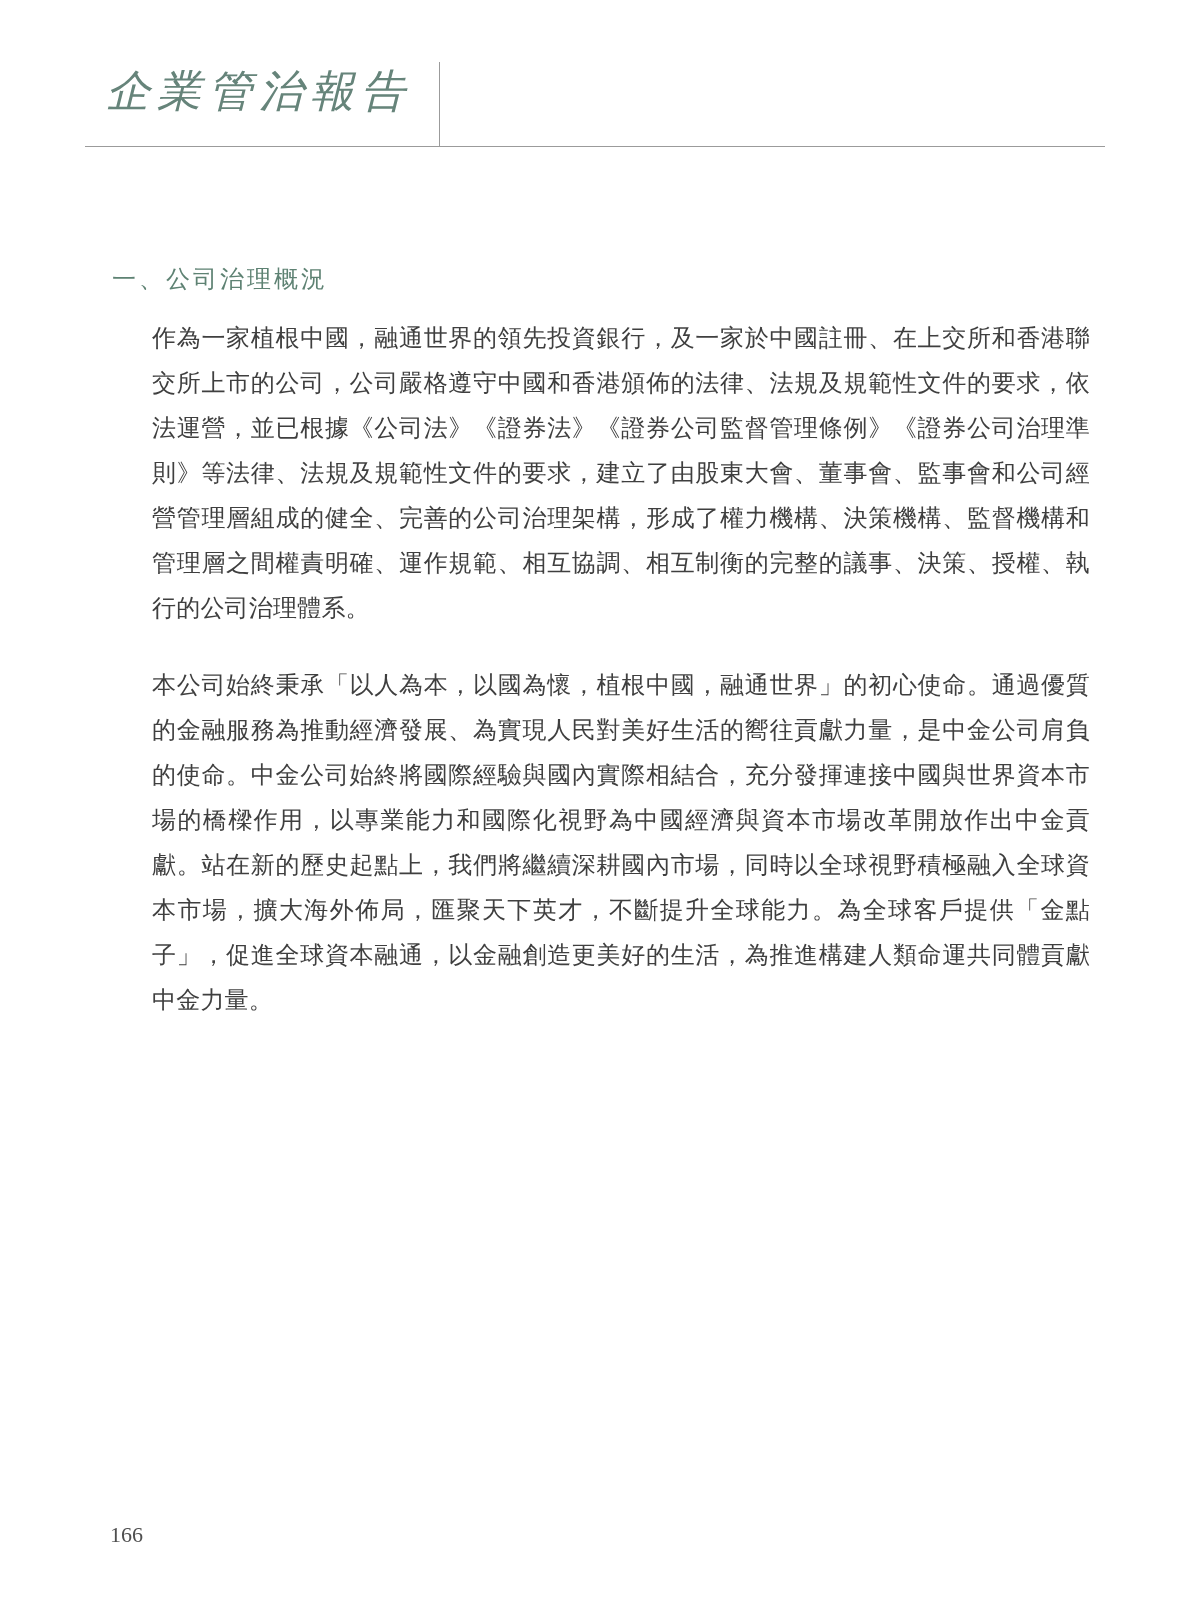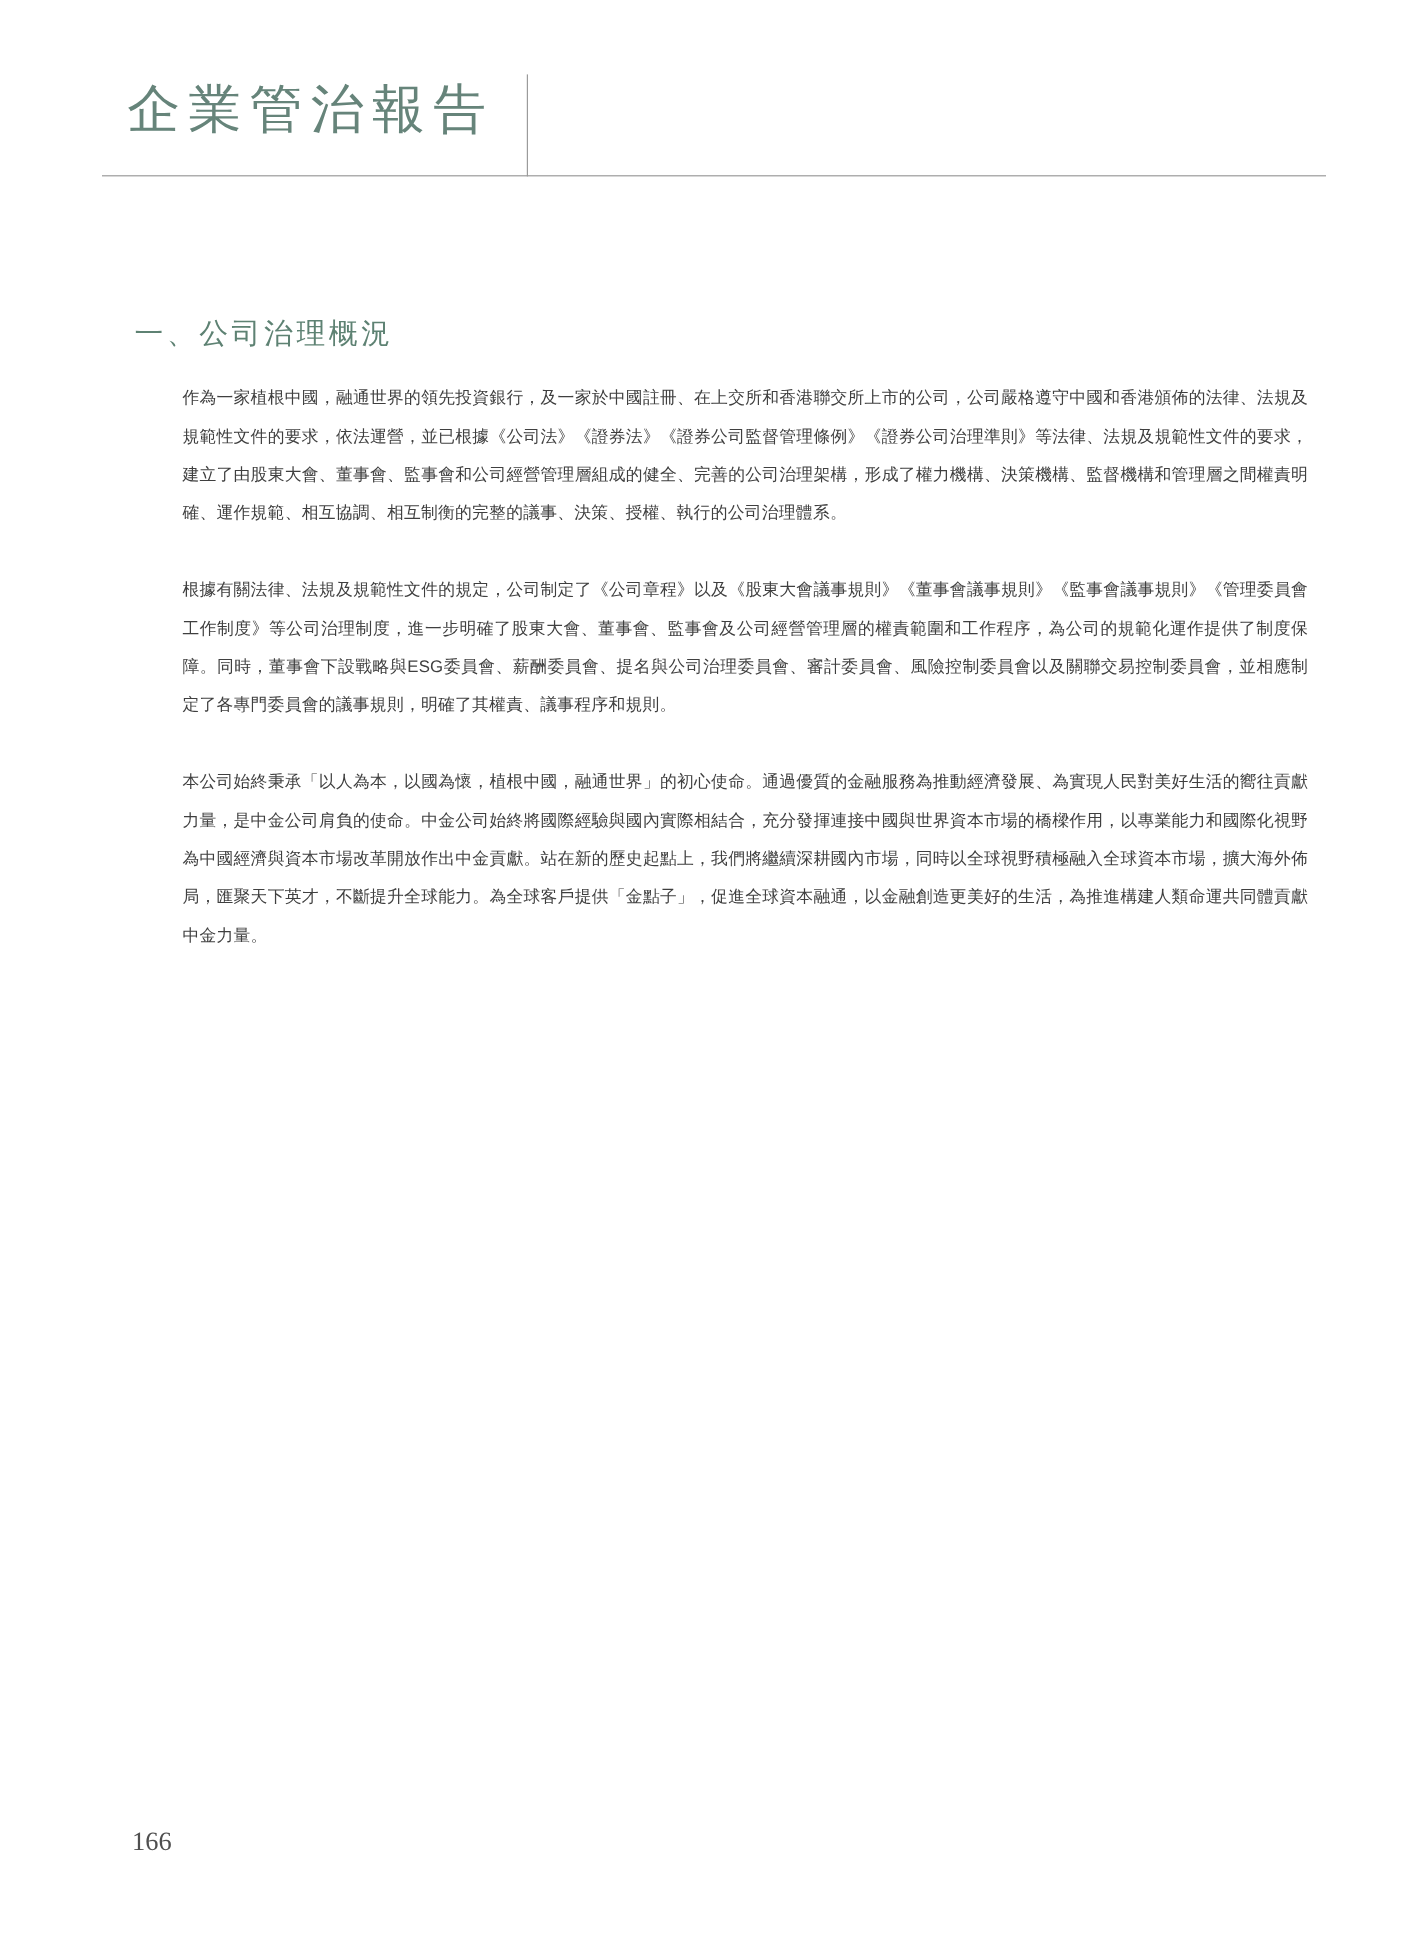--- a/index.html
+++ b/index.html
@@ -27,20 +27,21 @@
     left: 106px;
     top: 68px;
     margin: 0;
     font-family: "Liberation Serif", serif;
     font-weight: 400;
     font-size: 44px;
     line-height: 1.1;
     letter-spacing: 7px;
     color: var(--accent);
     white-space: nowrap;
+    font-style: italic;
   }
   .v-divider {
     position: absolute;
     left: 439px;
     top: 62px;
     width: 1px;
     height: 85px;
     background: var(--divider);
   }
   .h-rule {
@@ -65,22 +66,22 @@
     white-space: nowrap;
   }
   .content {
     position: absolute;
     left: 152px;
     top: 315px;
     width: 938px;
   }
   .content p {
     margin: 0;
-    font-size: 14px;
-    line-height: 32px;
+    font-size: 24px;
+    line-height: 45px;
     letter-spacing: 0.2px;
     color: var(--body-text);
     text-align: justify;
     text-justify: inter-ideograph;
   }
   .content p + p { margin-top: 32px; }
   .page-number {
     position: absolute;
     left: 110px;
     top: 1522px;
@@ -98,19 +99,18 @@
   <h1 class="report-title">企業管治報告</h1>
 
   <div class="v-divider"></div>
 
   <div class="h-rule"></div>
 
   <h2 class="section-heading">一、公司治理概況</h2>
 
   <div class="content">
     <p>作為一家植根中國，融通世界的領先投資銀行，及一家於中國註冊、在上交所和香港聯交所上市的公司，公司嚴格遵守中國和香港頒佈的法律、法規及規範性文件的要求，依法運營，並已根據《公司法》《證券法》《證券公司監督管理條例》《證券公司治理準則》等法律、法規及規範性文件的要求，建立了由股東大會、董事會、監事會和公司經營管理層組成的健全、完善的公司治理架構，形成了權力機構、決策機構、監督機構和管理層之間權責明確、運作規範、相互協調、相互制衡的完整的議事、決策、授權、執行的公司治理體系。</p>
-    <p>根據有關法律、法規及規範性文件的規定，公司制定了《公司章程》以及《股東大會議事規則》《董事會議事規則》《監事會議事規則》《管理委員會工作制度》等公司治理制度，進一步明確了股東大會、董事會、監事會及公司經營管理層的權責範圍和工作程序，為公司的規範化運作提供了制度保障。同時，董事會下設戰略與ESG委員會、薪酬委員會、提名與公司治理委員會、審計委員會、風險控制委員會以及關聯交易控制委員會，並相應制定了各專門委員會的議事規則，明確了其權責、議事程序和規則。</p>
     <p>本公司始終秉承「以人為本，以國為懷，植根中國，融通世界」的初心使命。通過優質的金融服務為推動經濟發展、為實現人民對美好生活的嚮往貢獻力量，是中金公司肩負的使命。中金公司始終將國際經驗與國內實際相結合，充分發揮連接中國與世界資本市場的橋樑作用，以專業能力和國際化視野為中國經濟與資本市場改革開放作出中金貢獻。站在新的歷史起點上，我們將繼續深耕國內市場，同時以全球視野積極融入全球資本市場，擴大海外佈局，匯聚天下英才，不斷提升全球能力。為全球客戶提供「金點子」，促進全球資本融通，以金融創造更美好的生活，為推進構建人類命運共同體貢獻中金力量。</p>
   </div>
 
   <div class="page-number">166</div>
 
 </div>
 
 </body></html>

